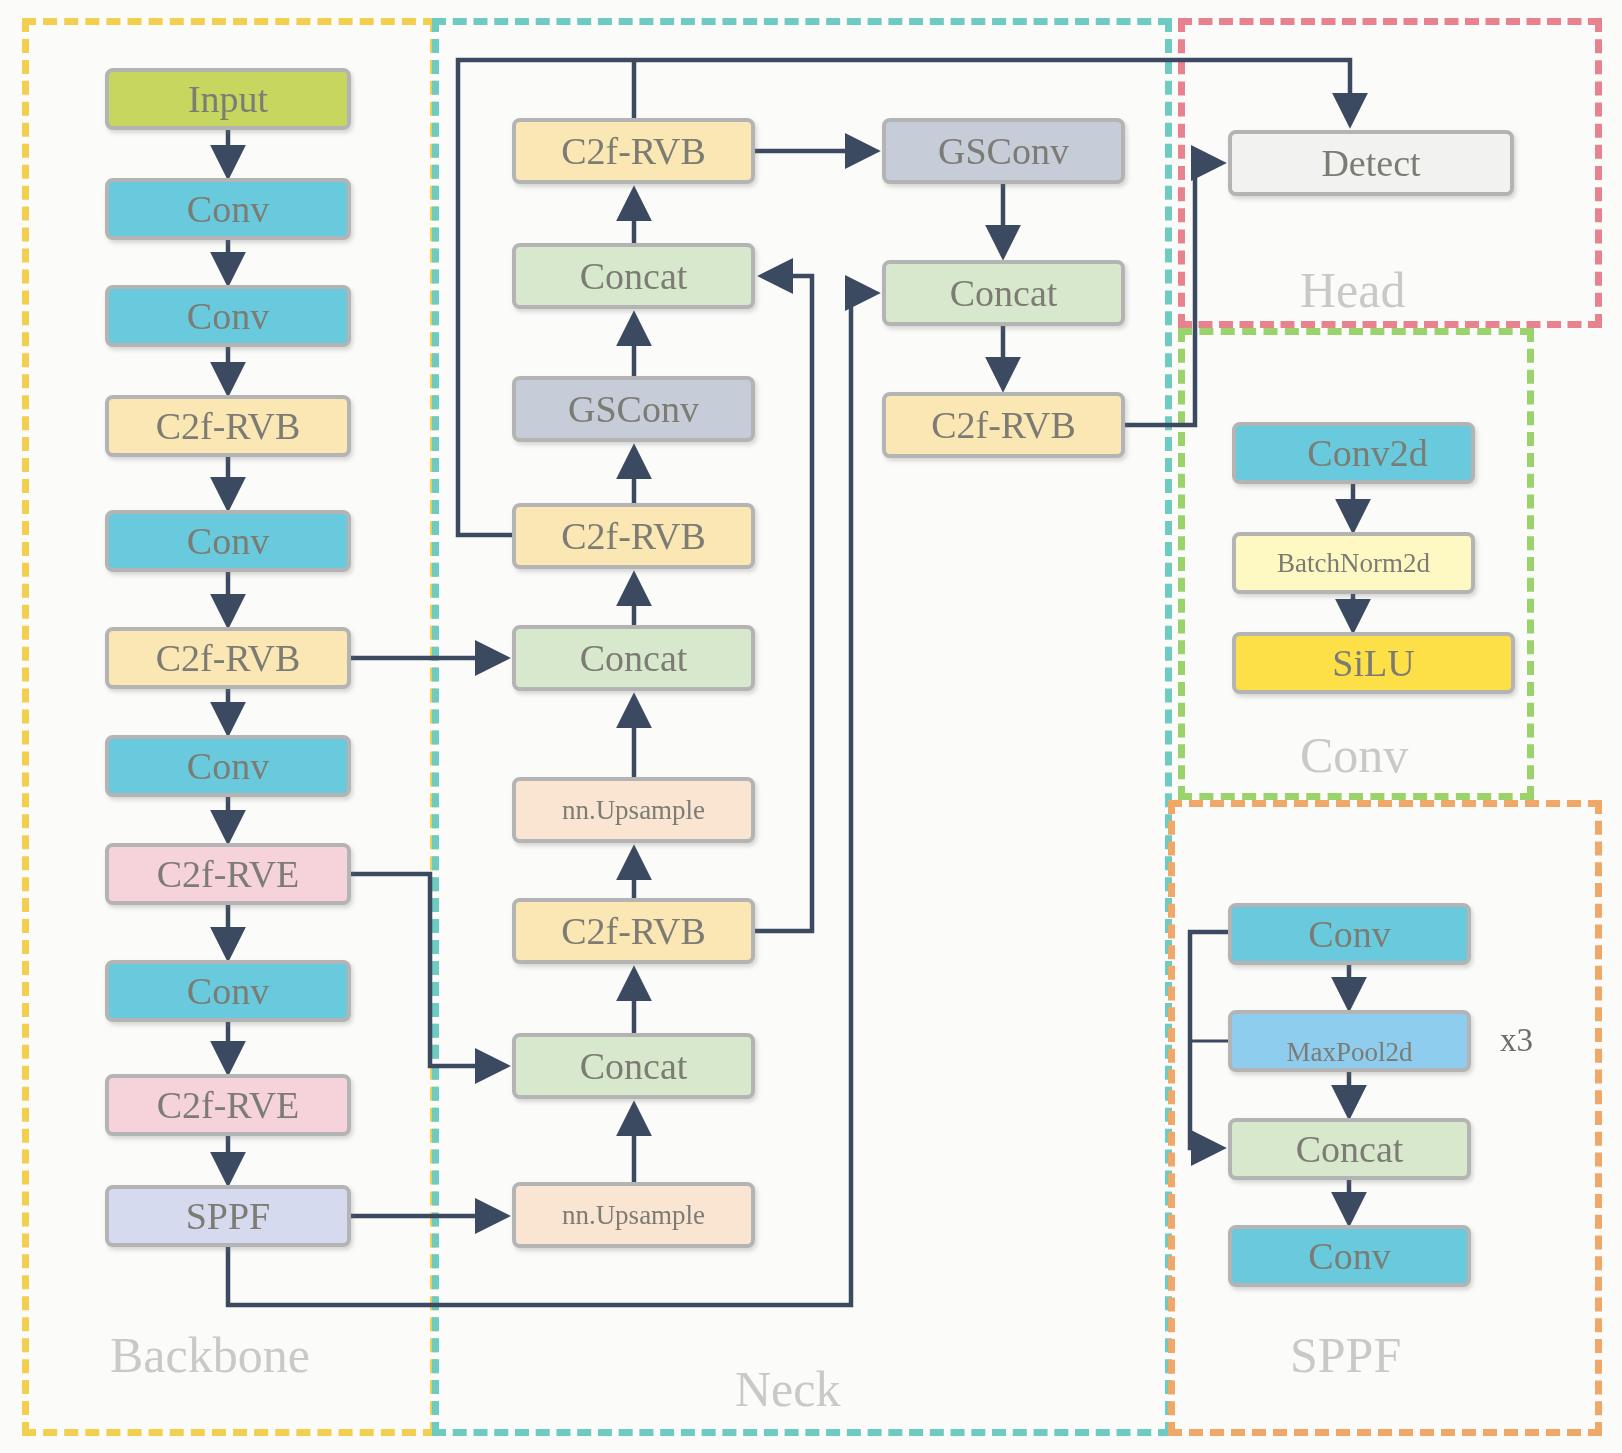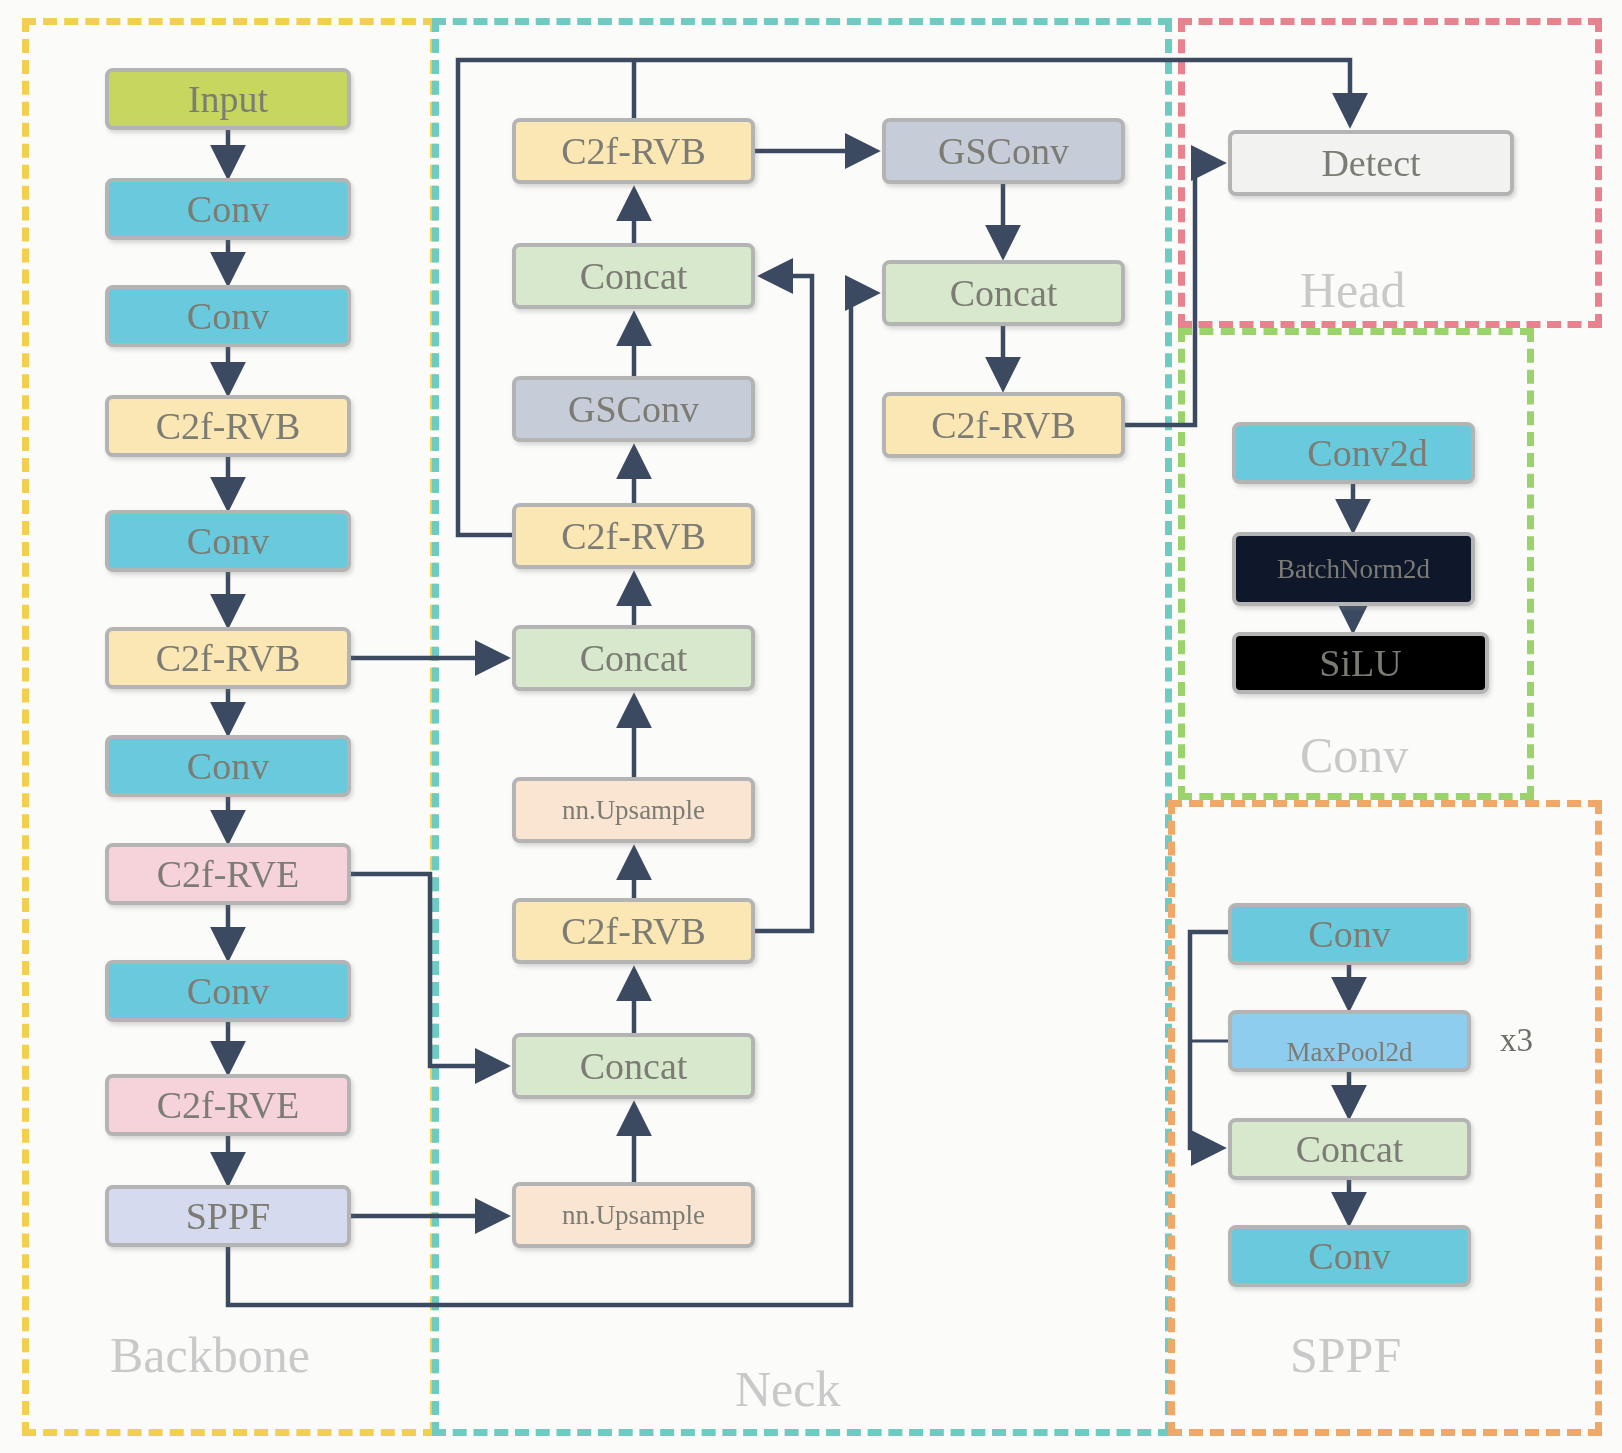--- a/index.html
+++ b/index.html
@@ -184,24 +184,24 @@
       </div>
       <div class="node n-big" style="left: 882px; top: 392px; width: 243px; height: 66px; background: rgb(251, 231, 180);">
         <span>C2f-RVB</span>
       </div>
       <div class="node n-big" style="left: 1228px; top: 130px; width: 286px; height: 66px; background: rgb(242, 242, 240); text-align: right;">
         <span>Detect</span>
       </div>
       <div class="node n-big" style="left: 1232px; top: 422px; width: 243px; height: 62px; background: rgb(105, 202, 221); padding-left: 28px;">
         <span>Conv2d</span>
       </div>
-      <div class="node n-small" style="left: 1232px; top: 532px; width: 243px; height: 74px; background: #0f172a; text-align: center;">
+      <div class="node n-small" style="left: 1232px; top: 532px; width: 243px; height: 62px; background: #fef9c3; text-align: center;">
         <span>BatchNorm2d</span>
       </div>
-      <div class="node n-big" style="left: 1232px; top: 632px; width: 257px; height: 62px; background: #000000;">
+      <div class="node n-big" style="left: 1232px; top: 632px; width: 283px; height: 62px; background: #fde047;">
         <span>SiLU</span>
       </div>
       <div class="node n-big" style="left: 1228px; top: 903px; width: 243px; height: 62px; background: rgb(105, 202, 221);">
         <span>Conv</span>
       </div>
       <div class="node n-small" style="left: 1228px; top: 1010px; width: 243px; height: 62px; background: rgb(143, 205, 239); align-items: flex-end;">
         <span>MaxPool2d</span>
       </div>
       <div class="node n-big" style="left: 1228px; top: 1118px; width: 243px; height: 62px; background: rgb(215, 232, 204);">
         <span>Concat</span>

